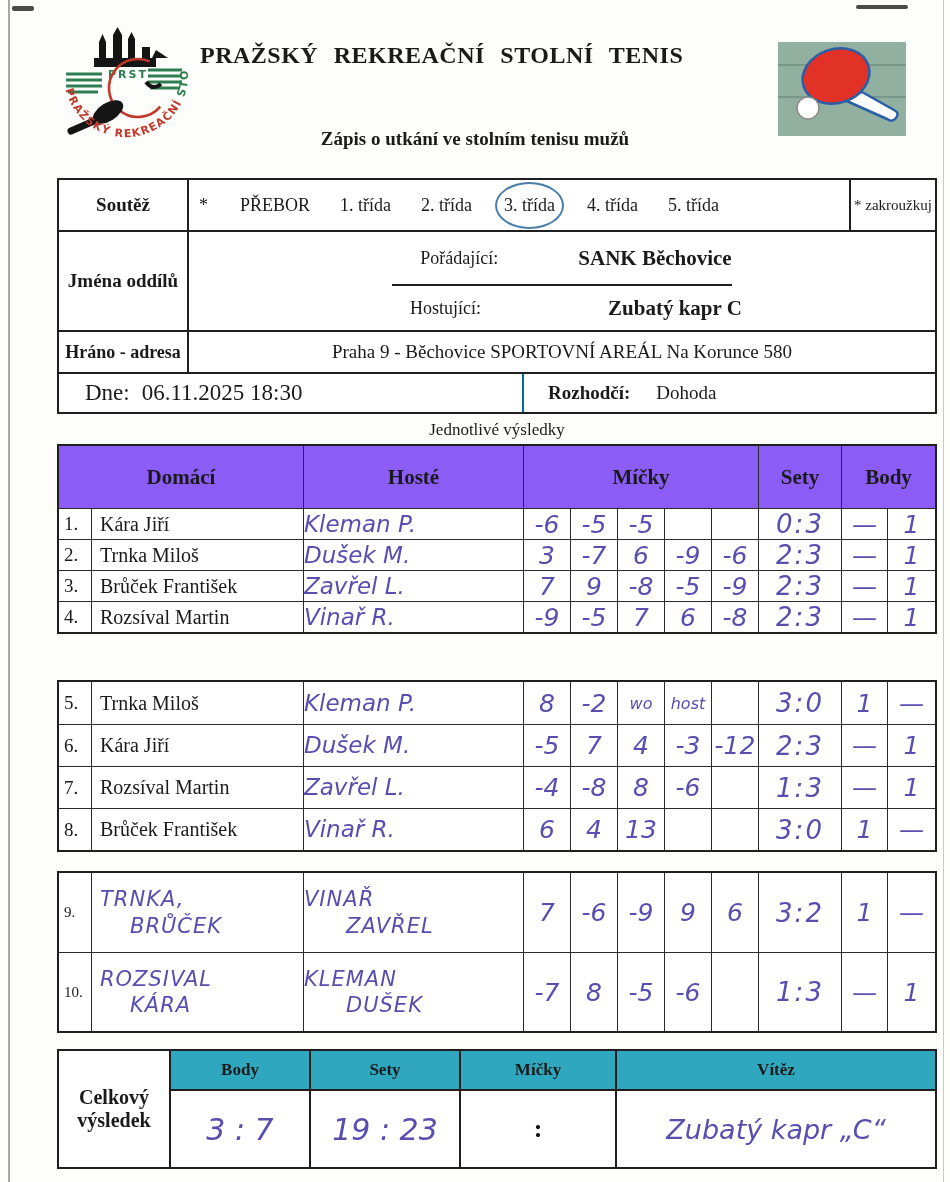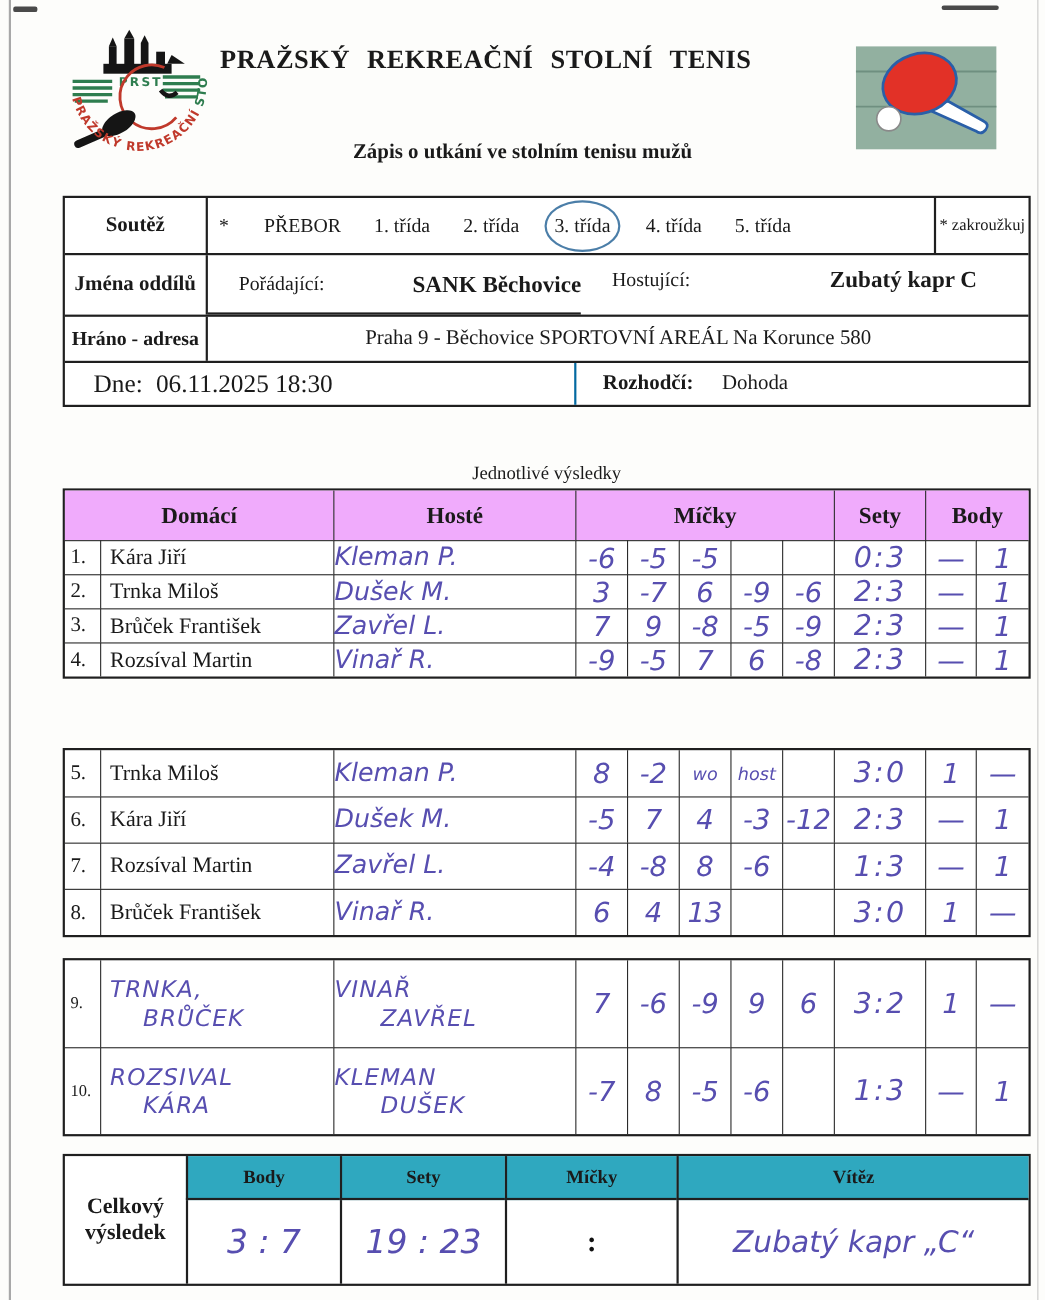--- a/index.html
+++ b/index.html
@@ -23,21 +23,21 @@
   .irow{display:flex;border-top:2px solid #1f1f1f;}
   .irow:first-child{border-top:none;border-radius:11px;}
   .ilabel{width:128px;flex:0 0 128px;display:flex;align-items:center;justify-content:center;
           font-weight:bold;font-size:19px;text-align:center;}
   .icell{border-left:2px solid #1f1f1f;display:flex;align-items:center;}
   .r-soutez{height:50px;}
   .opts{flex:1;padding-left:10px;gap:30px;font-size:18px;}
   .opts .star{margin-right:2px;font-size:18px;}
   .circled{border:2.5px solid #4b7ea8;border-radius:50%;padding:11px 7px;margin:-11px -7px;}
   .note{flex:0 0 84px;justify-content:center;font-size:15px;white-space:nowrap;}
-  .teams-right{flex:1;display:flex;flex-direction:row;border-left:2px solid #1f1f1f;}
+  .teams-right{flex:1;display:flex;flex-direction:column;border-left:2px solid #1f1f1f;align-items:center;}
   .trow{display:flex;align-items:center;padding-left:28px;}
   .trow.top{height:52px;border-bottom:2px solid #1f1f1f;}
   .trow.bot{height:44px;}
   .tlabel{font-size:18px;width:110px;}
   .tname{font-weight:bold;font-size:21px;}
   .tname.home{margin-left:48px;}
   .tname.guest{margin-left:88px;}
   .r-venue{height:40px;}
   .venue-val{flex:1;justify-content:center;font-family:Liberation Serif, serif;font-size:19px;}
   .r-date{height:38px;}
@@ -45,21 +45,21 @@
   .refcell{flex:1;border-left:2px solid #0369a1;display:flex;align-items:center;padding-left:24px;font-size:19px;}
   .refcell .lab{font-weight:bold;margin-right:26px;}
 
   
   .caption{position:absolute;left:57px;top:420px;width:880px;text-align:center;font-size:17px;}
   .mtable{position:absolute;left:57px;width:880px;border:2px solid #1f1f1f;box-sizing:border-box;background:#fff;
           display:grid;grid-template-columns:32px 212px 220px 47px 47px 47px 47px 47px 83px 46px 48px;}
   .t1{top:444px;} .t2{top:680px;} .t3{top:871px;}
   .cell{border-left:1.5px solid #2a2a2a;border-top:1.5px solid #2a2a2a;display:flex;align-items:center;box-sizing:border-box;}
   .cell.col1{border-left:none;} .cell.row1{border-top:none;}
-  .hc{background:#f0abfc;justify-content:center;font-weight:bold;font-size:21px;height:45px;border-top:none;} .t2 .cell{height:42px;} .t3 .cell{height:79px;}
+  .hc{background:#8b5cf6;justify-content:center;font-weight:bold;font-size:21px;height:62px;border-top:none;} .t2 .cell{height:42px;} .t3 .cell{height:79px;}
   .c-num{font-size:19px;padding-left:5px;}
   .t3 .c-num{font-size:15px;}
   .c-name{padding-left:8px;font-size:20px;line-height:1.25;}
   .hand{font-family:"DejaVu Sans",sans-serif;font-style:italic;color:#574eb0;font-weight:500;}
   .c-guest{padding-left:0;font-size:23px;}
   .c-ball,.c-sets,.c-body{justify-content:center;font-size:25px;}
   .c-sets{font-size:26px;letter-spacing:2px;}
   .word{font-size:16px;}
   .caps{font-size:21px;letter-spacing:1px;}
   .line2{padding-left:30px;}

